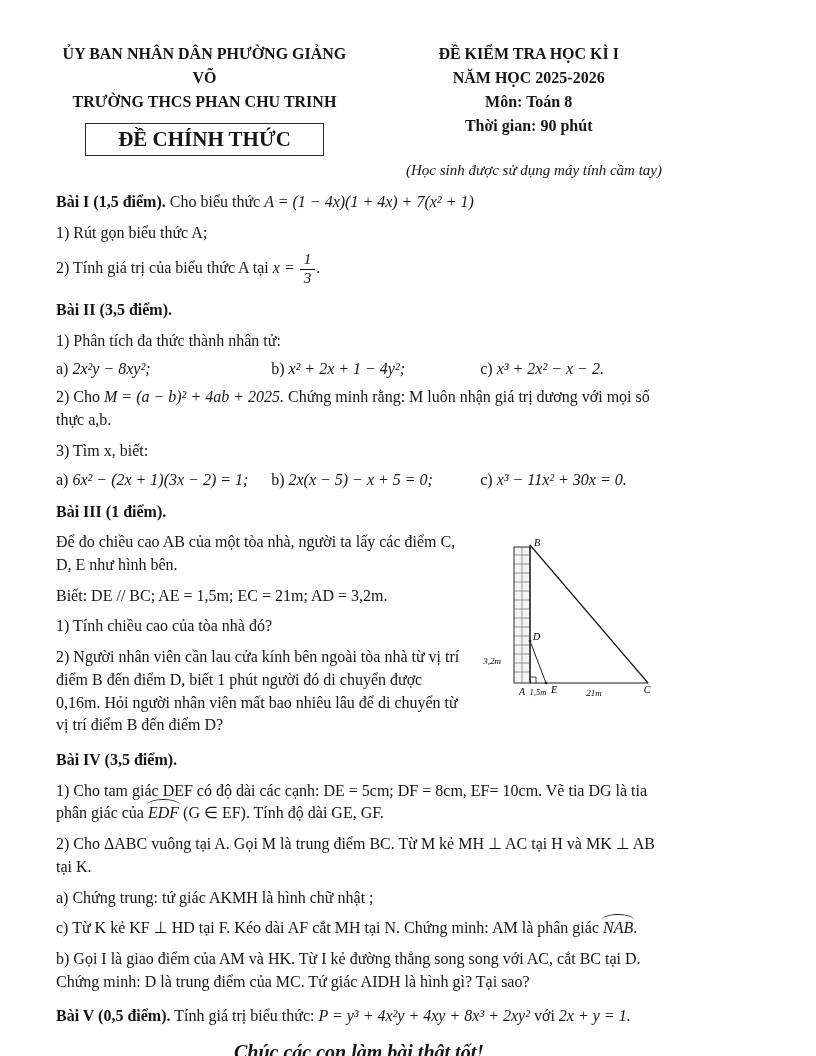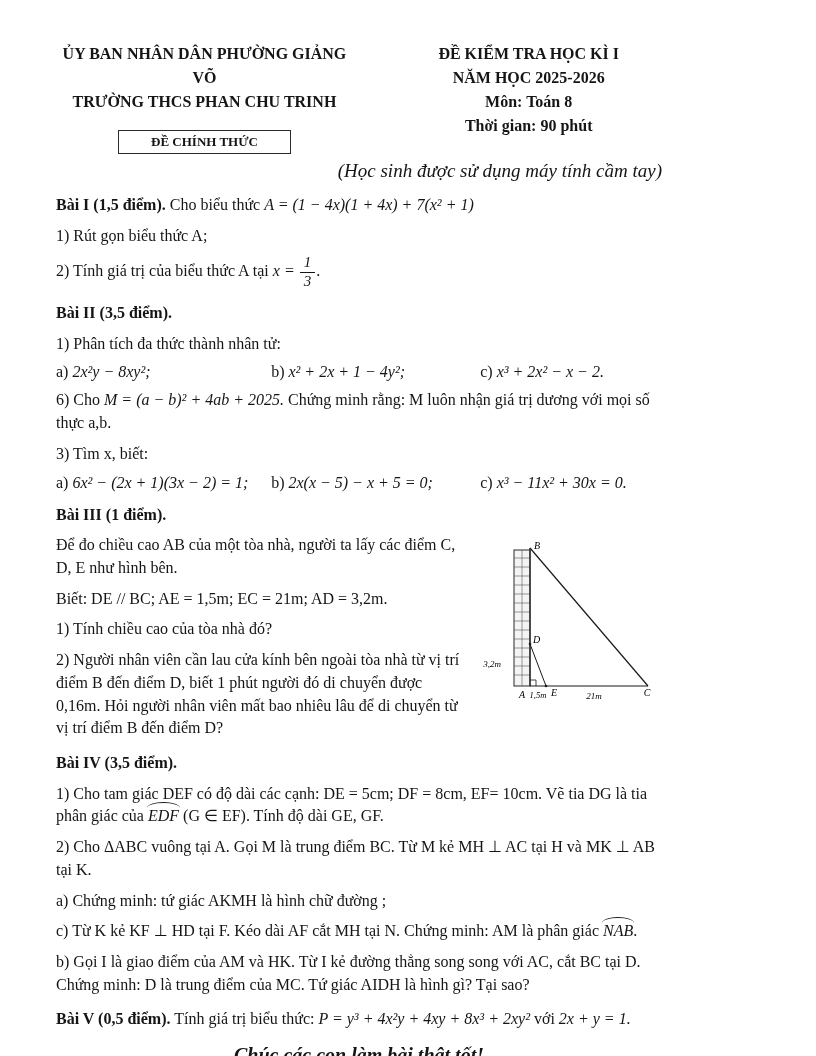--- a/index.html
+++ b/index.html
@@ -20,25 +20,25 @@
   }
   
   .hdr { display: flex; justify-content: space-between; align-items: flex-start; }
   .hdr-left  { width: 49%; text-align: center; }
   .hdr-right { width: 44%; text-align: center; }
   .h16 { font-size: 16px; font-weight: 700; line-height: 1.5; }
   .badge {
     display: inline-block;
     border: 1.6px solid #2a2a2a;
     padding: 3px 32px;
-    margin-top: 16px;
-    font-size: 13px;
+    margin-top: 9px;
+    font-size: 21px;
     font-weight: 700;
   }
-  .note { text-align: right; font-style: italic; font-size: 19px; margin-top: 6px; }
+  .note { text-align: right; font-style: italic; font-size: 15px; margin-top: 6px; }
 
   
   .line { font-size: 16px; line-height: 1.42; margin: 8px 0 0 0; }
   .sect { margin-top: 12px; }
   .b { font-weight: 700; text-align: center; }
   .m { font-style: italic; }
 
   
   .row3 { display: flex; font-size: 16px; margin-top: 8px; }
   .row3 > div:nth-child(1) { width: 35.5%; }
@@ -122,21 +122,21 @@
     <div>
       <span>b)</span>
       <span class="m">x² + 2x + 1 − 4y²;</span>
     </div>
     <div>
       <span>c)</span>
       <span class="m">x³ + 2x² − x − 2.</span>
     </div>
   </div>
   <p class="line">
-    <span>6) Cho</span>
+    <span>2) Cho</span>
     <span class="m">M = (a − b)² + 4ab + 2025.</span>
     <span>Chứng minh rằng: M luôn nhận giá trị dương với mọi số thực a,b.</span>
   </p>
   <p class="line">3) Tìm x, biết:</p>
   <div class="row3">
     <div>
       <span>a)</span>
       <span class="m">6x² − (2x + 1)(3x − 2) = 1;</span>
     </div>
     <div>
@@ -186,21 +186,21 @@
 
   <p class="line sect">
     <span class="b">Bài IV (3,5 điểm).</span>
   </p>
   <p class="line">
     <span>1) Cho tam giác DEF có độ dài các cạnh: DE = 5cm; DF = 8cm, EF= 10cm. Vẽ tia DG là tia phân giác của</span>
     <span class="arc">EDF</span>
     <span>(G ∈ EF). Tính độ dài GE, GF.</span>
   </p>
   <p class="line">2) Cho ΔABC vuông tại A. Gọi M là trung điểm BC. Từ M kẻ MH ⊥ AC tại H và MK ⊥ AB tại K.</p>
-  <p class="line">a) Chứng minh: tứ giác AKMH là hình chữ đường ;</p>
+  <p class="line">a) Chứng trung: tứ giác AKMH là hình chữ nhật ;</p>
   <p class="line">
     <span>c) Từ K kẻ KF ⊥ HD tại F. Kéo dài AF cắt MH tại N. Chứng minh: AM là phân giác</span>
     <span class="arc">NAB</span><span>.</span>
   </p>
   <p class="line">b) Gọi I là giao điểm của AM và HK. Từ I kẻ đường thẳng song song với AC, cắt BC tại D. Chứng minh: D là trung điểm của MC. Tứ giác AIDH là hình gì? Tại sao?</p>
 
   <p class="line sect">
     <span class="b">Bài V (0,5 điểm).</span>
     <span>Tính giá trị biểu thức:</span>
     <span class="m">P = y³ + 4x²y + 4xy + 8x³ + 2xy²</span>

